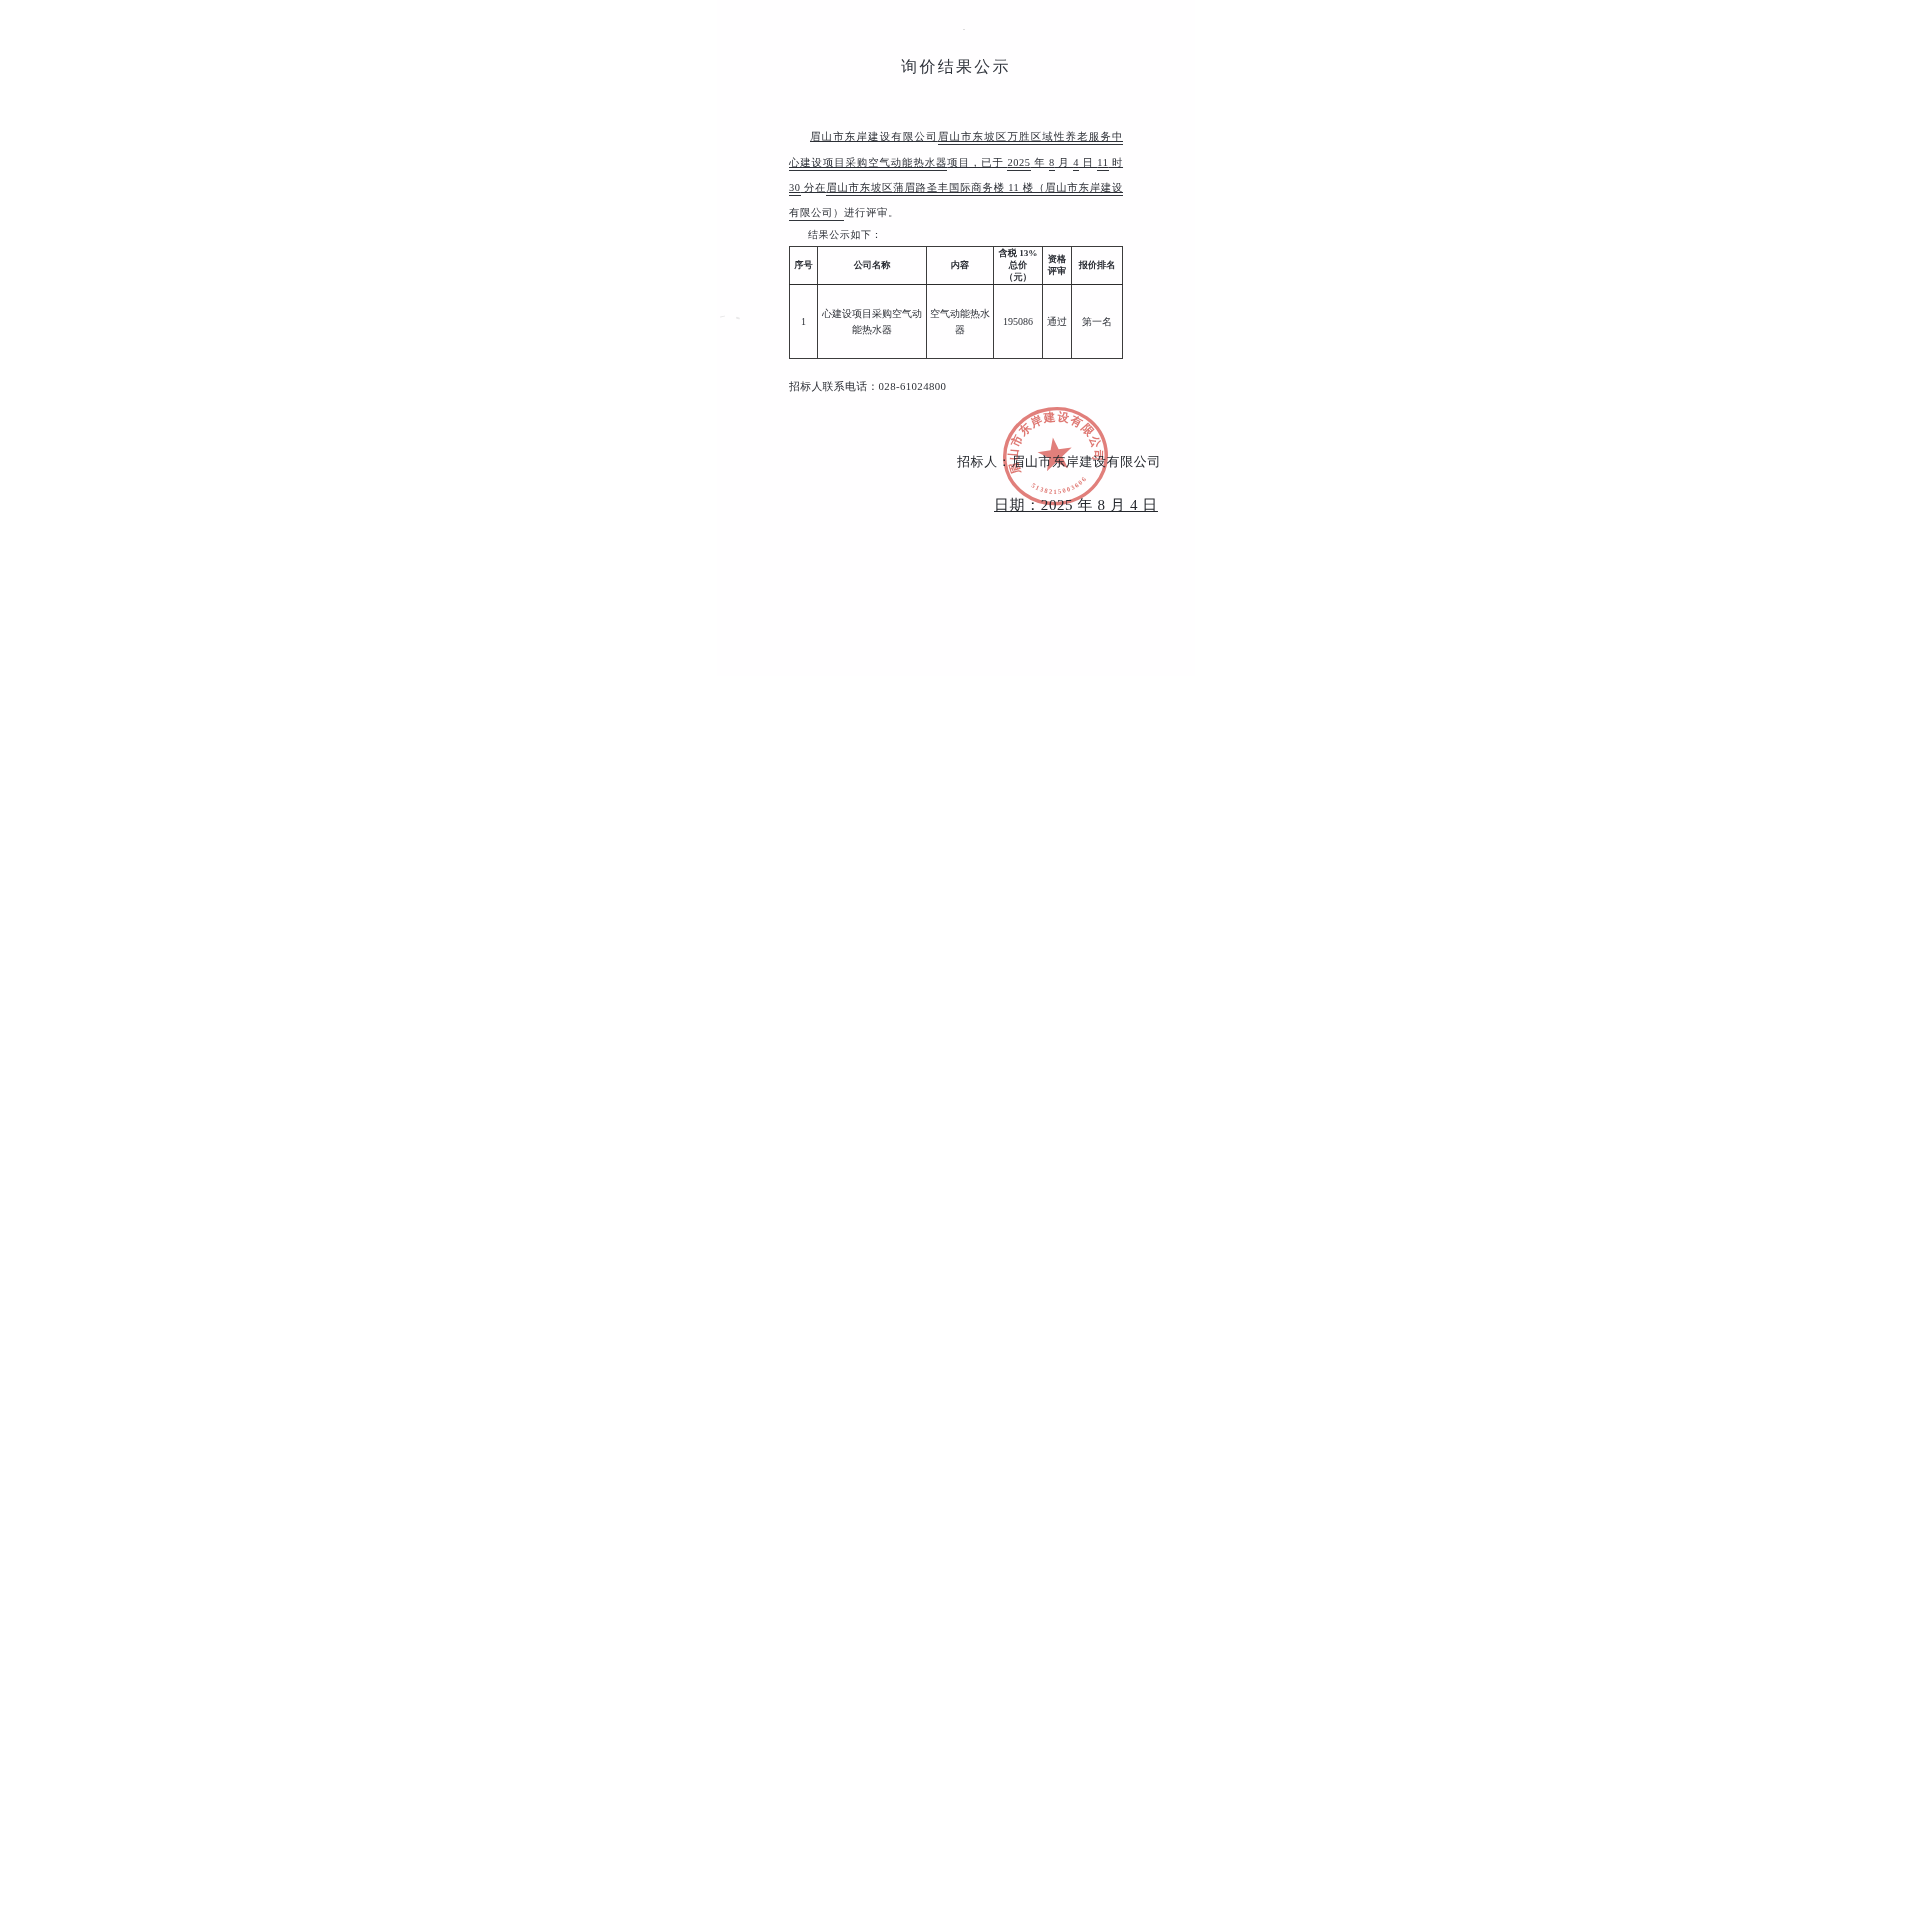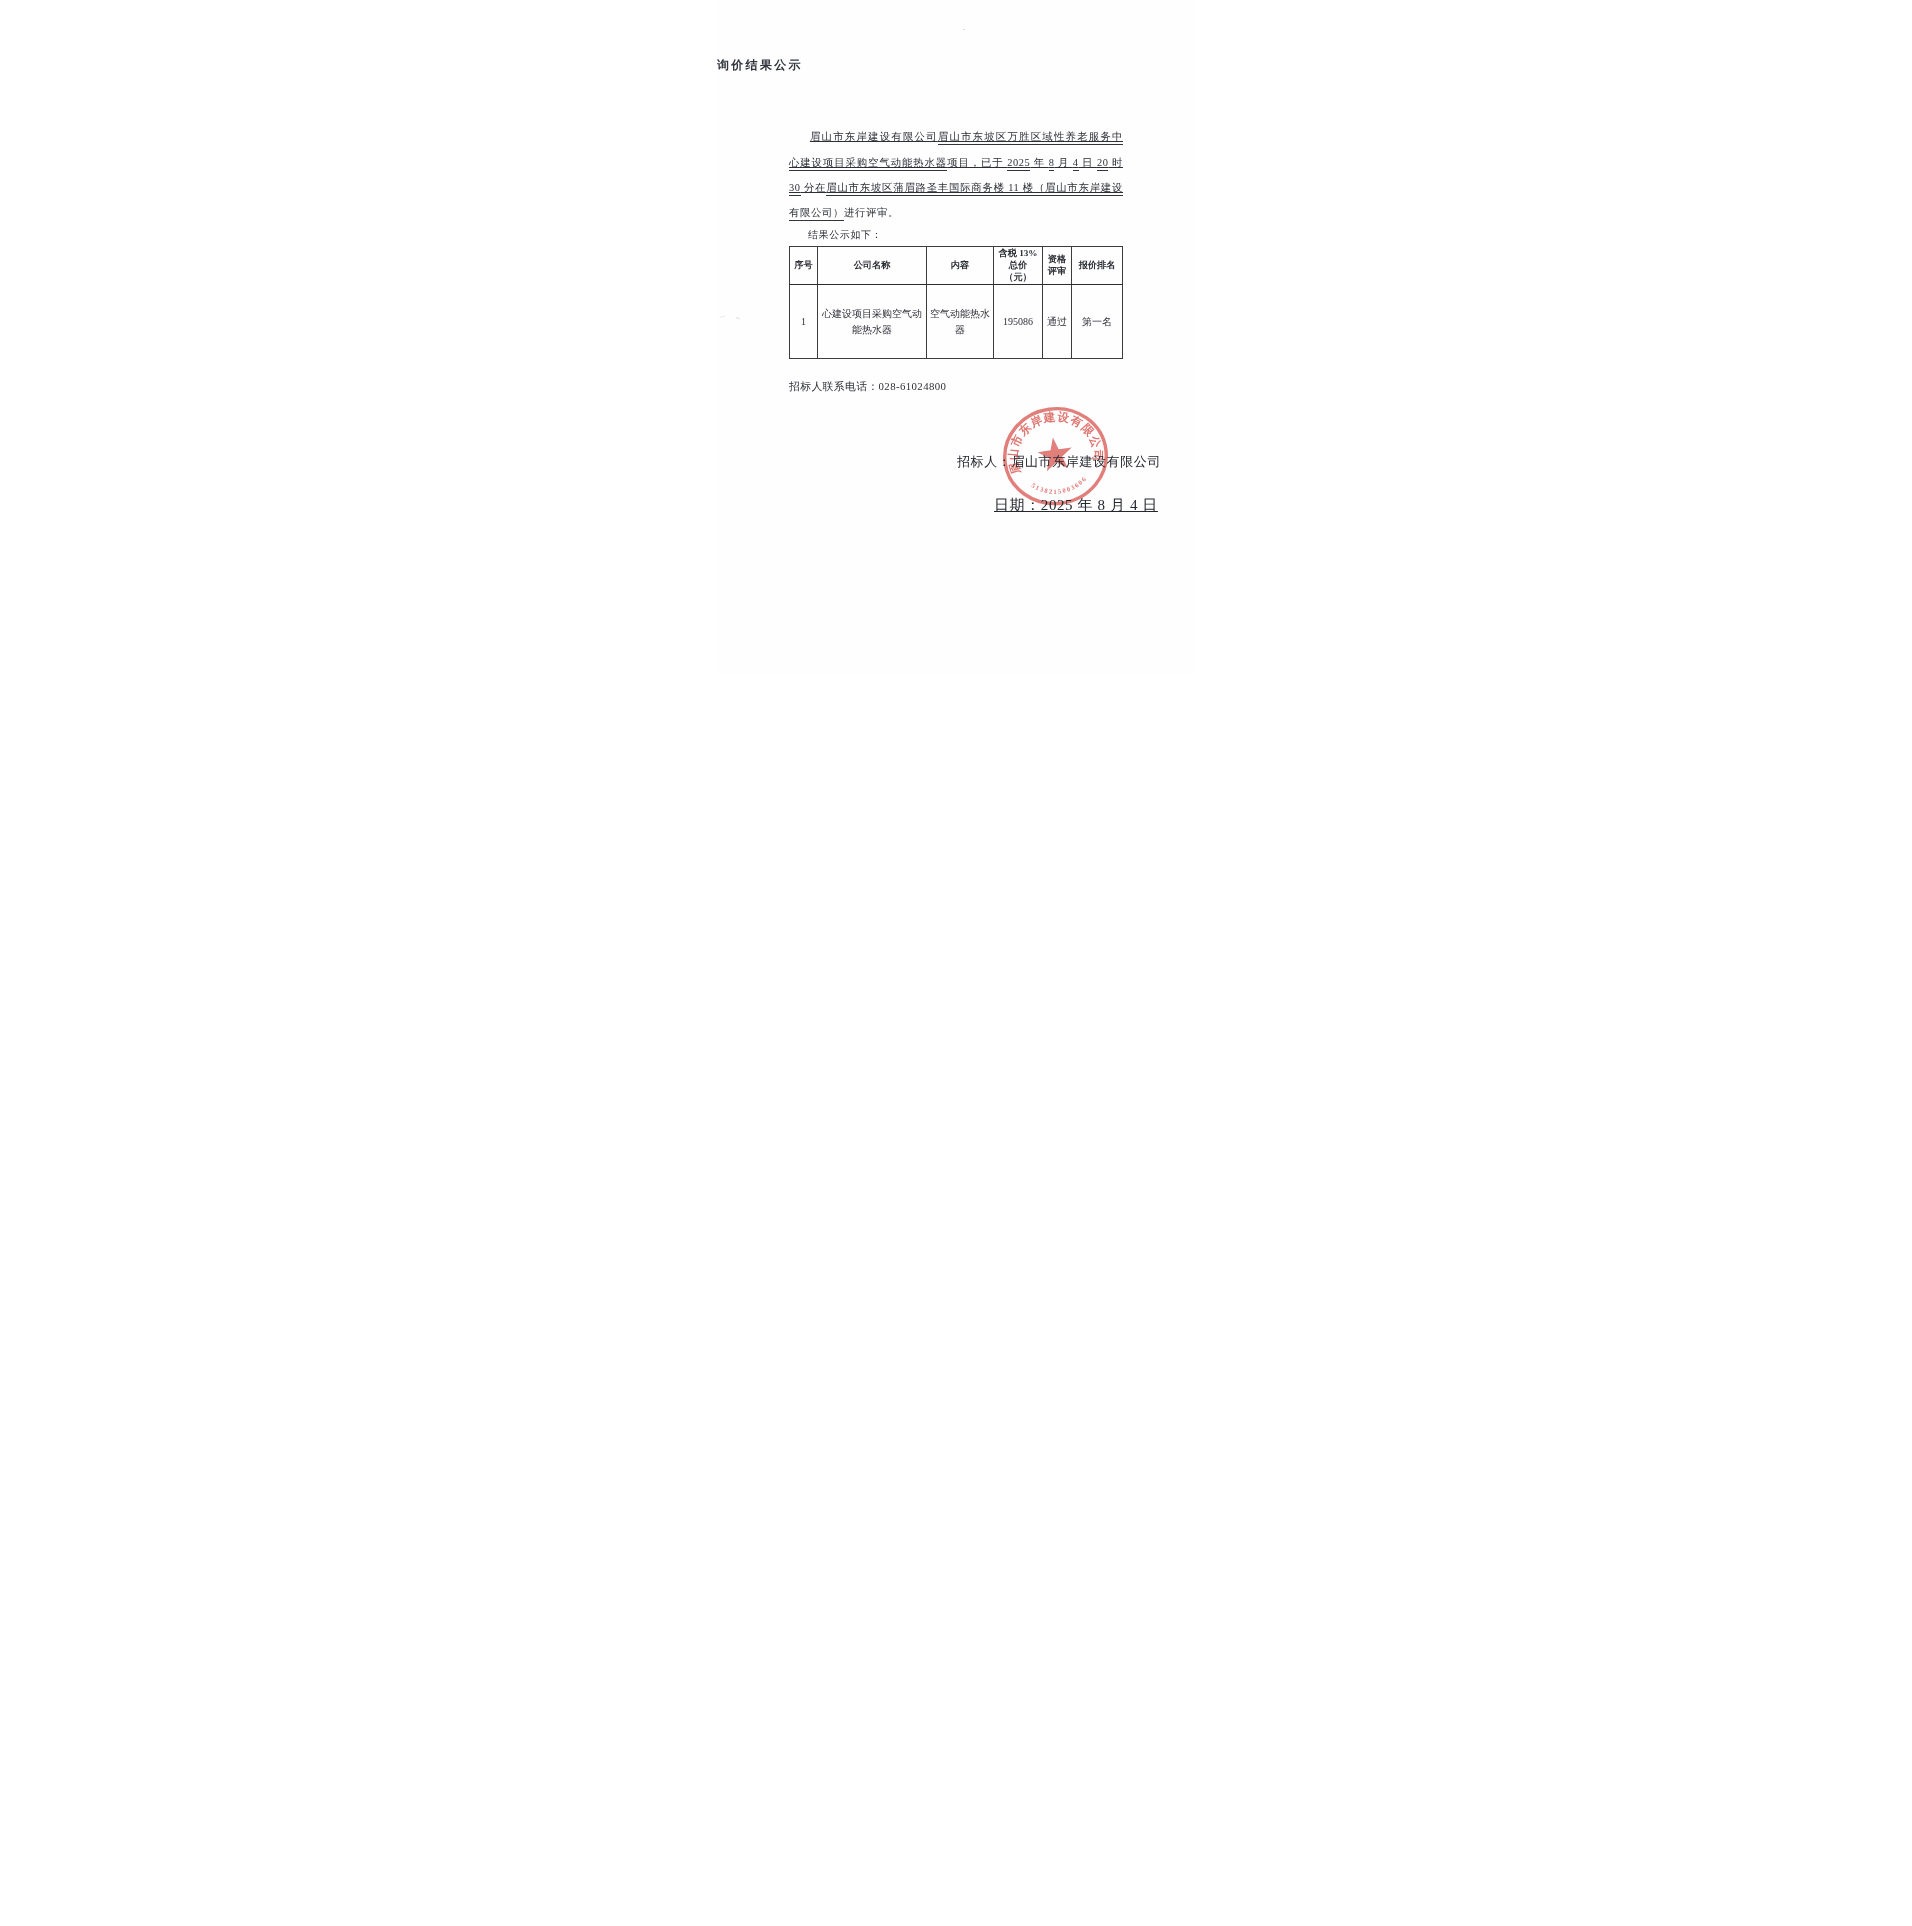--- a/index.html
+++ b/index.html
@@ -7,22 +7,22 @@
     position:relative;
     width:478px;height:676px;
     margin:0 auto;
     background:#fffeff;
     font-family:"Liberation Serif","DejaVu Serif",serif;
     color:#2b2e35;
     overflow:hidden;
   }
   .doc-title{
     position:absolute;top:57px;left:0;width:100%;
-    text-align:left;
-    font-size:12px;font-weight:bold;letter-spacing:2.3px;
+    text-align:center;
+    font-size:16px;font-weight:normal;letter-spacing:2.3px;
     color:#31353d;
   }
   .para-line{
     position:absolute;left:72px;width:334px;
     box-sizing:border-box;
     font-size:10.4px;letter-spacing:0.6px;
     color:#2c2f36;
     white-space:nowrap;
   }
   .jl{text-align:justify;text-align-last:justify;white-space:normal;text-decoration:underline;}
@@ -81,21 +81,21 @@
 </style>
 </head>
 <body>
 
 <div class="page">
 
   <div class="doc-title">询价结果公示</div>
 
   <div class="para-line jl indent" style="top:130px;"><span>眉山市东岸建设有限公司</span><span class="u">眉山市东坡区万胜区域性养老服务中</span></div>
 
-  <div class="para-line jl" style="top:156px;"><span class="u">心建设项目采购空气动能热水器</span><span>项目，已于 </span><span class="u">2025</span><span> 年 </span><span class="u">8</span><span> 月 </span><span class="u">4</span><span> 日 </span><span class="u">20</span><span> 时</span></div>
+  <div class="para-line jl" style="top:156px;"><span class="u">心建设项目采购空气动能热水器</span><span>项目，已于 </span><span class="u">2025</span><span> 年 </span><span class="u">8</span><span> 月 </span><span class="u">4</span><span> 日 </span><span class="u">11</span><span> 时</span></div>
 
   <div class="para-line jl" style="top:181px;"><span class="u">30</span><span> 分在</span><span class="u">眉山市东坡区蒲眉路圣丰国际商务楼 11 楼（眉山市东岸建设</span></div>
 
   <div class="para-line" style="top:206px;"><span class="u">有限公司）</span><span>进行评审。</span></div>
 
   <div class="intro-line">结果公示如下：</div>
 
   <table class="result-table">
     <colgroup>
       <col style="width:28px">

